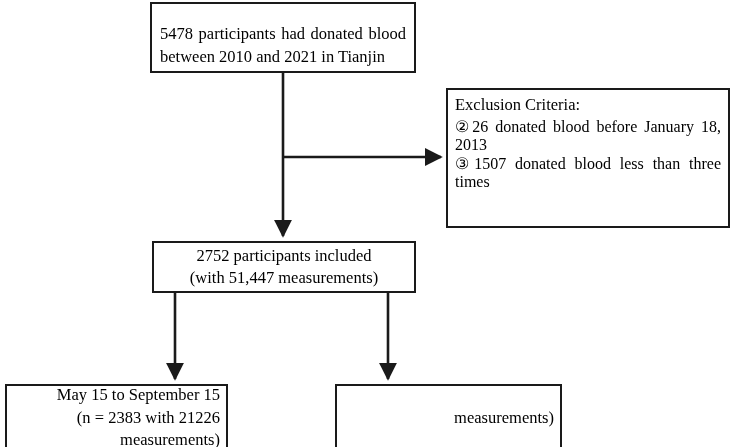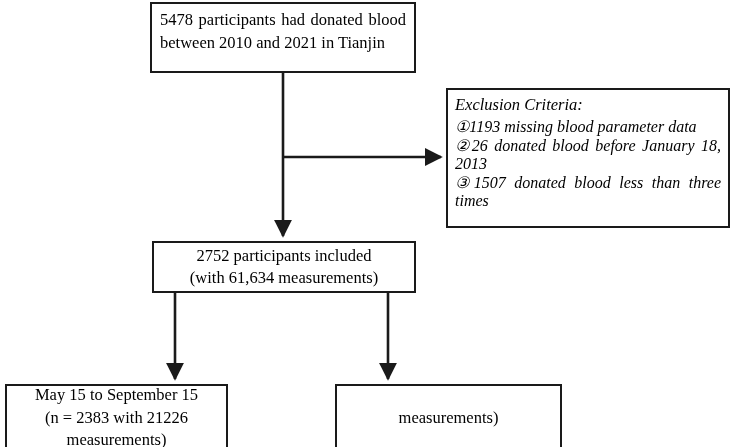--- a/index.html
+++ b/index.html
@@ -27,37 +27,36 @@
   .node .txt {
     display: block;
     white-space: pre-wrap;
   }
   
   #node-source {
     left: 150px;
     top: 2px;
     width: 266px;
     height: 71px;
-    padding: 5px 8px 4px 8px;
+    padding: 19px 8px 4px 8px;
   }
   #node-source .txt {
     font-size: 16.5px;
     line-height: 22.5px;
     text-align: justify;
     text-align-last: left;
     text-justify: inter-word;
   }
   
   #node-exclusion {
     left: 446px;
     top: 88px;
     width: 284px;
     height: 140px;
     padding: 4px 7px 4px 7px;
-    font-style: italic;
   }
   #node-exclusion .txt {
     font-size: 16.5px;
     line-height: 22.5px;
     text-align: justify;
     text-align-last: left;
     text-justify: inter-word;
   }
   #node-exclusion .crit {
     display: block;
@@ -84,21 +83,21 @@
   .leaf {
     height: 68px;
     padding: 3px 6px;
     display: flex;
     flex-direction: column;
     justify-content: center;
   }
   .leaf .txt {
     font-size: 16.5px;
     line-height: 22.5px;
-    text-align: center;
+    text-align: right;
   }
   #node-summer {
     left: 5px;
     top: 384px;
     width: 223px;
   }
   #node-winter {
     left: 335px;
     top: 384px;
     width: 227px;
@@ -133,28 +132,27 @@
 
     <line x1="388" y1="293" x2="388" y2="379" stroke="#1a1a1a" stroke-width="2.6" marker-end="url(#arrow)"></line>
   </svg>
 
   <div class="node" id="node-source">
     <span class="txt">5478 participants had donated blood between 2010 and 2021 in Tianjin</span>
   </div>
 
   <div class="node" id="node-exclusion">
     <span class="txt">Exclusion Criteria:</span>
-    <span class="crit">①1193 missing blood parameter data</span>
     <span class="crit">②26 donated blood before January 18, 2013</span>
     <span class="crit">③1507 donated blood less than three times</span>
   </div>
 
   <div class="node" id="node-included">
     <span class="txt">2752 participants included</span>
-    <span class="txt">(with 61,634 measurements)</span>
+    <span class="txt">(with 51,447 measurements)</span>
   </div>
 
   <div class="node leaf" id="node-summer">
     <span class="txt">May 15 to September 15</span>
     <span class="txt">(n = 2383 with 21226</span>
     <span class="txt">measurements)</span>
   </div>
 
   <div class="node leaf" id="node-winter">
     <span class="txt">measurements)</span>

